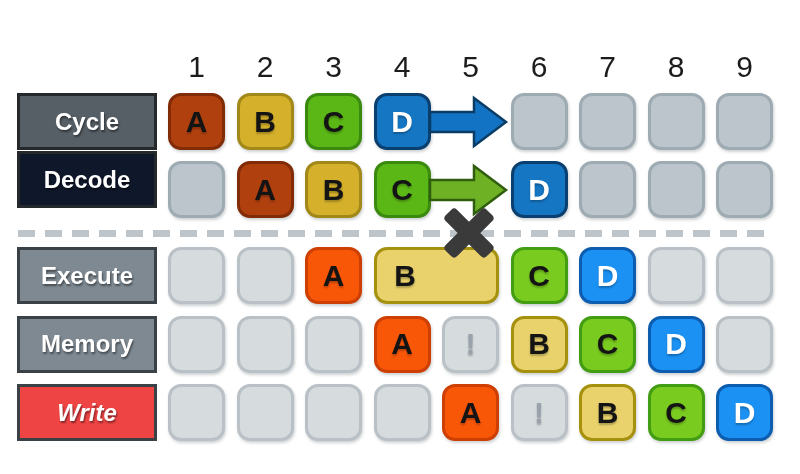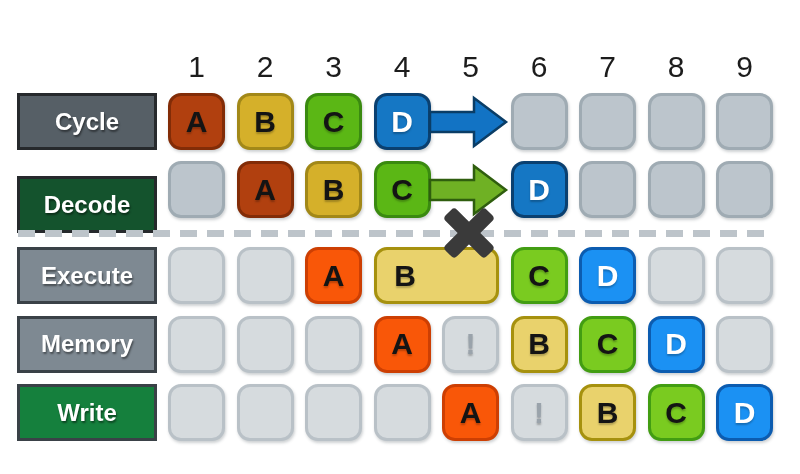--- a/index.html
+++ b/index.html
@@ -103,21 +103,21 @@
       </div>
       <div class="cell" style="top: 93px; left: 579px; width: 57px; background: rgb(188, 197, 204); border-color: rgb(159, 171, 179); color: rgb(153, 162, 170); justify-content: center;">
         <span class="letterbox"></span>
       </div>
       <div class="cell" style="top: 93px; left: 647.5px; width: 57px; background: rgb(188, 197, 204); border-color: rgb(159, 171, 179); color: rgb(153, 162, 170); justify-content: center;">
         <span class="letterbox"></span>
       </div>
       <div class="cell" style="top: 93px; left: 716px; width: 57px; background: rgb(188, 197, 204); border-color: rgb(159, 171, 179); color: rgb(153, 162, 170); justify-content: center;">
         <span class="letterbox"></span>
       </div>
-      <div class="stage-label" style="top: 176px; background: #14532d; border-color: rgb(38, 41, 44); color: rgb(255, 255, 255);">Decode</div>
+      <div class="stage-label" style="top: 151px; background: #0f172a; border-color: rgb(38, 41, 44); color: rgb(255, 255, 255);">Decode</div>
       <div class="cell" style="top: 161px; left: 168px; width: 57px; background: rgb(188, 197, 204); border-color: rgb(159, 171, 179); color: rgb(153, 162, 170); justify-content: center;">
         <span class="letterbox"></span>
       </div>
       <div class="cell" style="top: 161px; left: 236.5px; width: 57px; background: rgb(177, 64, 15); border-color: rgb(130, 44, 7); color: rgb(20, 20, 20); justify-content: center;">
         <span class="letterbox">A</span>
       </div>
       <div class="cell" style="top: 161px; left: 305px; width: 57px; background: rgb(213, 176, 42); border-color: rgb(162, 136, 24); color: rgb(20, 20, 20); justify-content: center;">
         <span class="letterbox">B</span>
       </div>
       <div class="cell" style="top: 161px; left: 373.5px; width: 57px; background: rgb(91, 183, 21); border-color: rgb(58, 138, 16); color: rgb(20, 20, 20); justify-content: center;">
@@ -181,21 +181,21 @@
       </div>
       <div class="cell" style="top: 315.5px; left: 579px; width: 57px; background: rgb(122, 203, 32); border-color: rgb(66, 157, 18); color: rgb(20, 20, 20); justify-content: center;">
         <span class="letterbox">C</span>
       </div>
       <div class="cell" style="top: 315.5px; left: 647.5px; width: 57px; background: rgb(27, 145, 243); border-color: rgb(12, 92, 176); color: rgb(255, 255, 255); justify-content: center;">
         <span class="letterbox">D</span>
       </div>
       <div class="cell" style="top: 315.5px; left: 716px; width: 57px; background: rgb(214, 219, 222); border-color: rgb(185, 193, 199); color: rgb(153, 162, 170); justify-content: center;">
         <span class="letterbox"></span>
       </div>
-      <div class="stage-label" style="top: 384px; background: #15803d; border-color: rgb(58, 65, 71); color: rgb(255, 255, 255);">Write</div>
+      <div class="stage-label" style="top: 384px; background: #ef4444; border-color: rgb(58, 65, 71); color: rgb(255, 255, 255); font-style: italic;">Write</div>
       <div class="cell" style="top: 384px; left: 168px; width: 57px; background: rgb(214, 219, 222); border-color: rgb(185, 193, 199); color: rgb(153, 162, 170); justify-content: center;">
         <span class="letterbox"></span>
       </div>
       <div class="cell" style="top: 384px; left: 236.5px; width: 57px; background: rgb(214, 219, 222); border-color: rgb(185, 193, 199); color: rgb(153, 162, 170); justify-content: center;">
         <span class="letterbox"></span>
       </div>
       <div class="cell" style="top: 384px; left: 305px; width: 57px; background: rgb(214, 219, 222); border-color: rgb(185, 193, 199); color: rgb(153, 162, 170); justify-content: center;">
         <span class="letterbox"></span>
       </div>
       <div class="cell" style="top: 384px; left: 373.5px; width: 57px; background: rgb(214, 219, 222); border-color: rgb(185, 193, 199); color: rgb(153, 162, 170); justify-content: center;">

